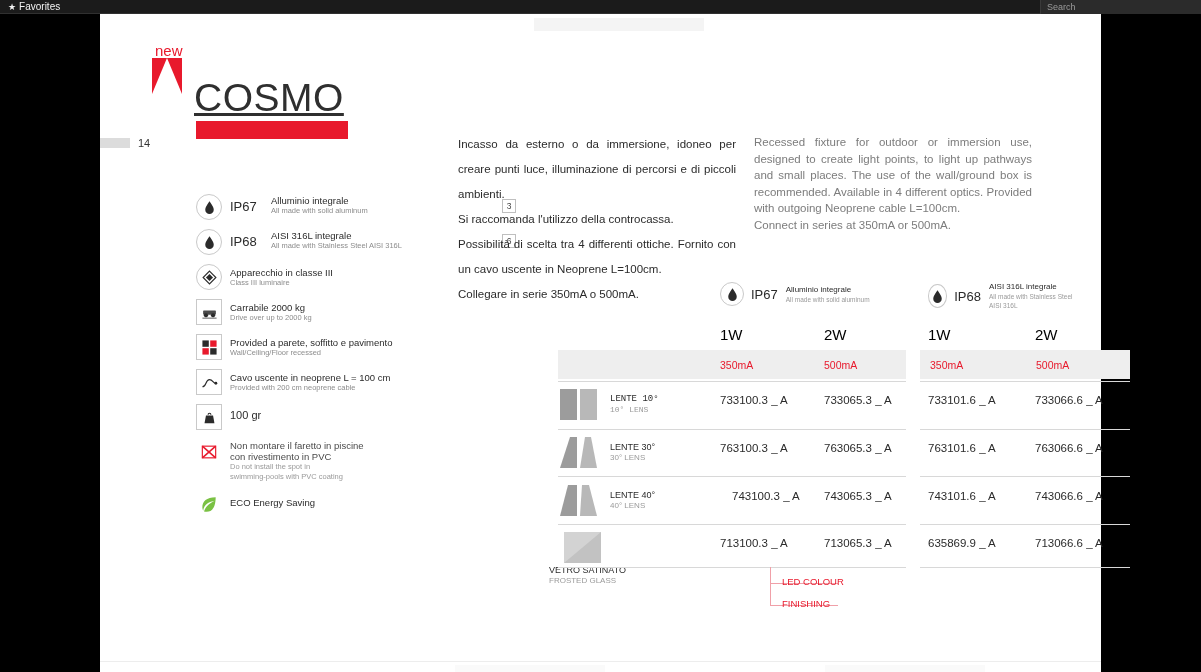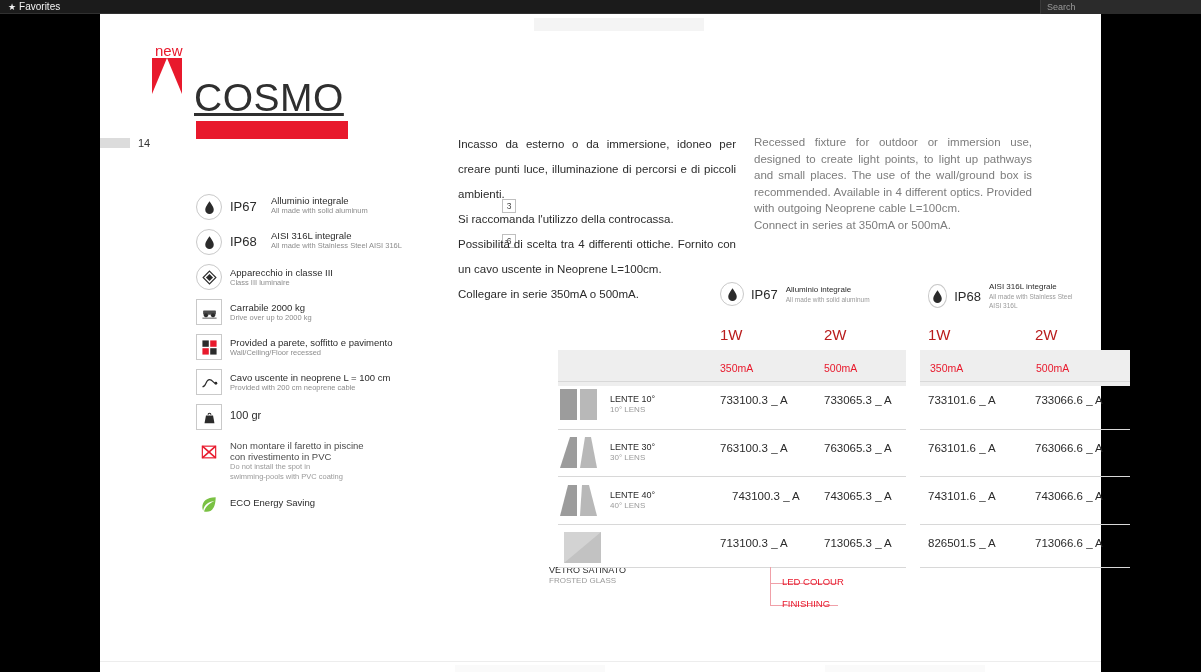--- a/index.html
+++ b/index.html
@@ -166,23 +166,23 @@
   .grp-head .ibox {
     width: 24px; height: 24px; border-radius: 50%;
     border: 1px solid #c9c9c9; background: #fff;
     display: flex; align-items: center; justify-content: center;
     margin-right: 7px;
   }
   .grp-head .ipcode { font-size: 13px; color: #2b2b2b; margin-right: 8px; }
   .grp-head .t1 { font-size: 8px; color: #2b2b2b; line-height: 10px; }
   .grp-head .t2 { font-size: 6.5px; color: #9a9a9a; line-height: 9px; }
 
-  .wcol { position: absolute; font-size: 15px; color: #b91c1c; }
+  .wcol { position: absolute; font-size: 15px; color: #000000; }
   .mabar {
-    position: absolute; height: 36px; background: #eeeeee;
+    position: absolute; height: 29px; background: #eeeeee;
     display: flex; align-items: center;
   }
   .mabar span { font-size: 10.5px; color: #e8192c; padding-left: 10px; }
 
   .rowline {
     position: absolute; height: 1px; background: #d8d8d8;
   }
 
   .optrow { position: absolute; display: flex; align-items: center; }
   .optrow .thumb {
@@ -403,21 +403,21 @@
         <span style="position:absolute; left:256px;">500mA</span>
       </div>
       <div class="mabar" style="left:462px; top:68px; width:210px;">
         <span style="position:absolute; left:0px;">350mA</span>
         <span style="position:absolute; left:106px;">500mA</span>
       </div>
 
       <div class="rowline" style="left:100px; top:99px; width:348px;"></div>
       <div class="rowline" style="left:462px; top:99px; width:210px;"></div>
 
-      <div class="optrow" style="left:100px; top:105px;">
+      <div class="optrow" style="left:100px; top:105px;font-family:Liberation Mono, monospace;">
         <div class="thumb">
           <svg width="42" height="35" viewBox="0 0 42 35">
             <rect x="2" y="2" width="17" height="31" fill="#9c9c9c"></rect>
             <rect x="22" y="2" width="17" height="31" fill="#b8b8b8"></rect>
           </svg>
         </div>
         <div>
           <div class="lbl1">LENTE 10°</div>
           <div class="lbl2">10° LENS</div>
         </div>
@@ -474,21 +474,21 @@
             <polygon points="2,33 39,2 39,33" fill="#c2c2c2"></polygon>
           </svg>
         </div>
         <div>
           <div class="lbl1">VETRO SATINATO</div>
           <div class="lbl2">FROSTED GLASS</div>
         </div>
       </div>
       <div class="code" style="left:262px; top:255px;">713100.3 _ A</div>
       <div class="code" style="left:366px; top:255px;">713065.3 _ A</div>
-      <div class="code" style="left:470px; top:255px;">826501.5 _ A</div>
+      <div class="code" style="left:470px; top:255px;">635869.9 _ A</div>
       <div class="code" style="left:577px; top:255px;">713066.6 _ A</div>
       <div class="rowline" style="left:100px; top:285px; width:348px;"></div>
       <div class="rowline" style="left:462px; top:285px; width:210px;"></div>
 
       <div class="callout-line" style="left:312px; top:285px; width:1px; height:17px;"></div>
       <div class="callout-line" style="left:312px; top:301px; width:68px; height:1px;"></div>
       <div class="callout-txt" style="left:324px; top:294px;">LED COLOUR</div>
 
       <div class="callout-line" style="left:312px; top:301px; width:1px; height:22px;"></div>
       <div class="callout-line" style="left:312px; top:323px; width:68px; height:1px;"></div>

